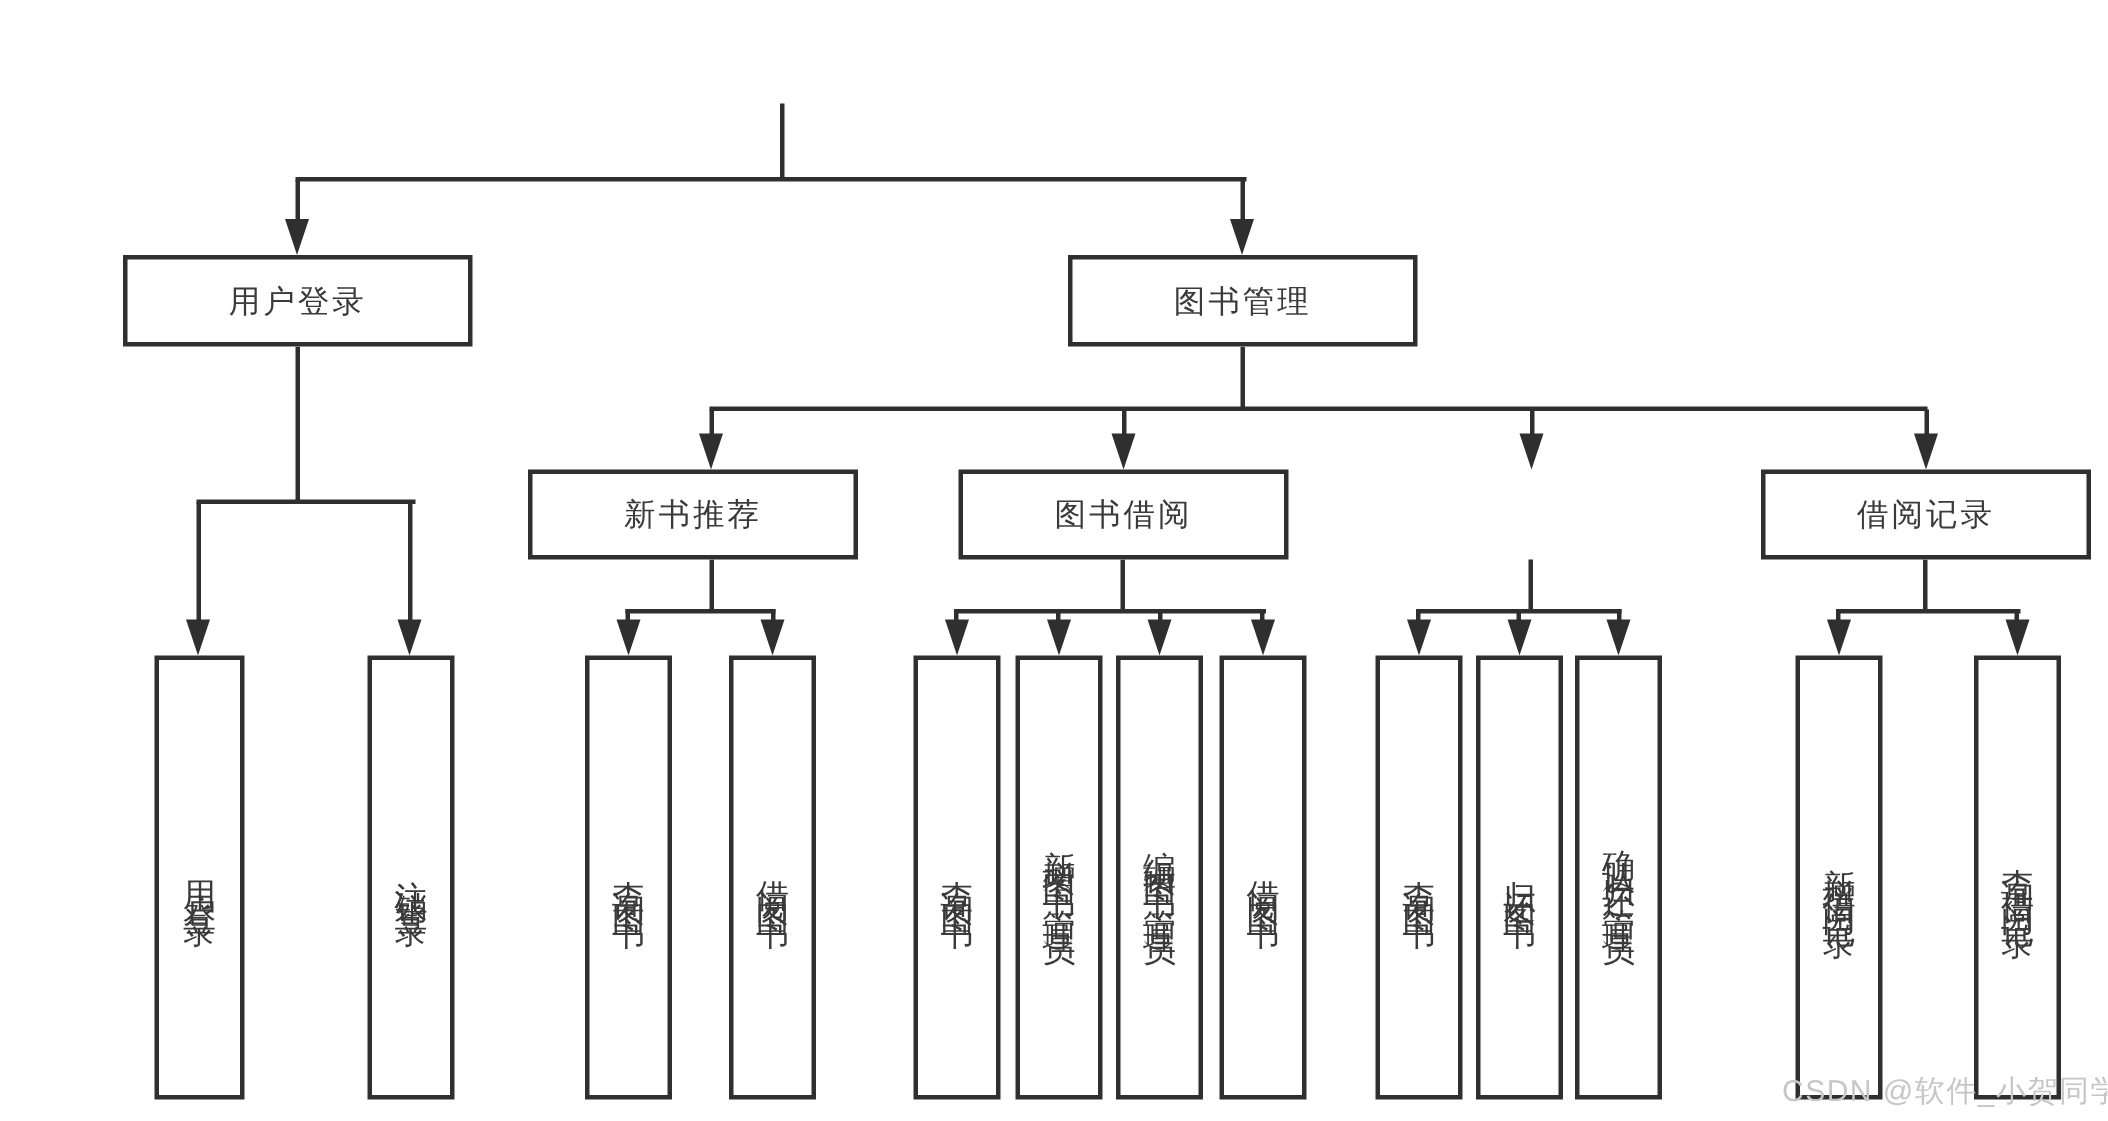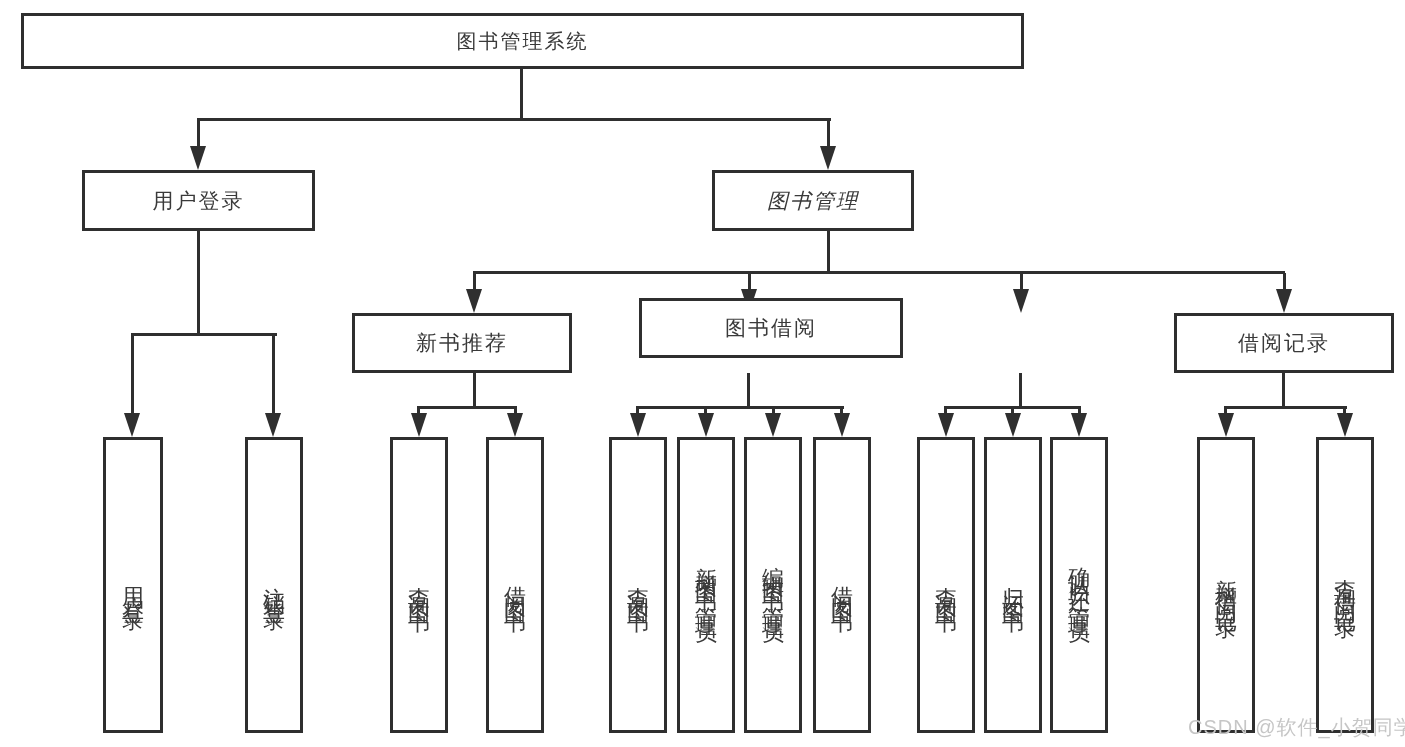--- a/index.html
+++ b/index.html
@@ -27,27 +27,26 @@
   .watermark{
     position:absolute;left:1188px;top:714px;z-index:5;
     font-size:20px;color:#c6c6c6;letter-spacing:1px;white-space:nowrap;
   }
 </style>
 </head>
 <body>
 
 <div id="canvas">
 
-  <div class="node root" style="left:21px;top:13px;width:1003px;height:56px;">图书管理系统</div>
 
   <div class="node" style="left:82px;top:170px;width:233px;height:61px;">用户登录</div>
-  <div class="node" style="left:712px;top:170px;width:202px;height:61px;font-style:italic;">图书管理</div>
+  <div class="node" style="left:712px;top:170px;width:233px;height:61px;">图书管理</div>
 
   <div class="node" style="left:352px;top:313px;width:220px;height:60px;">新书推荐</div>
-  <div class="node" style="left:639px;top:298px;width:264px;height:60px;">图书借阅</div>
+  <div class="node" style="left:639px;top:313px;width:220px;height:60px;">图书借阅</div>
   <div class="node" style="left:1174px;top:313px;width:220px;height:60px;">借阅记录</div>
 
   <div class="node vnode" style="left:103px;top:437px;width:60px;height:296px;">用户登录</div>
   <div class="node vnode" style="left:245px;top:437px;width:58px;height:296px;">注销登录</div>
 
   <div class="node vnode" style="left:390px;top:437px;width:58px;height:296px;">查询图书</div>
   <div class="node vnode" style="left:486px;top:437px;width:58px;height:296px;">借阅图书</div>
 
   <div class="node vnode" style="left:609px;top:437px;width:58px;height:296px;">查询图书</div>
   <div class="node vnode" style="left:677px;top:437px;width:58px;height:296px;">新增图书（管理员）</div>

